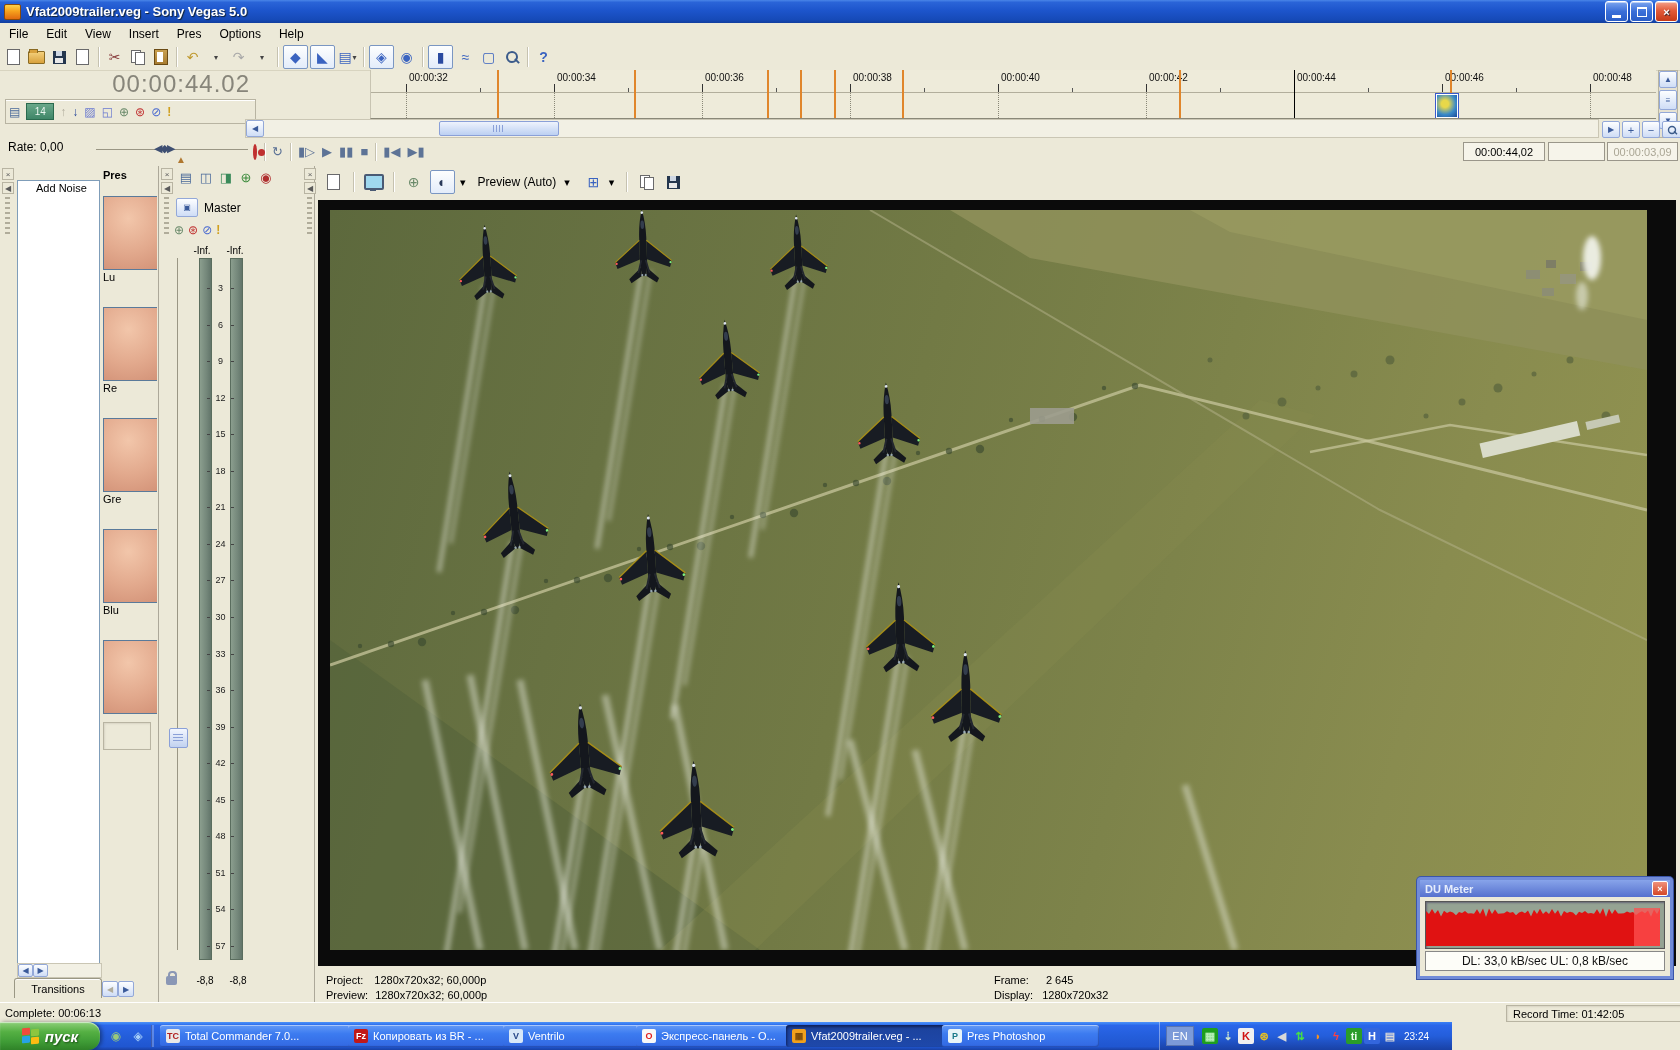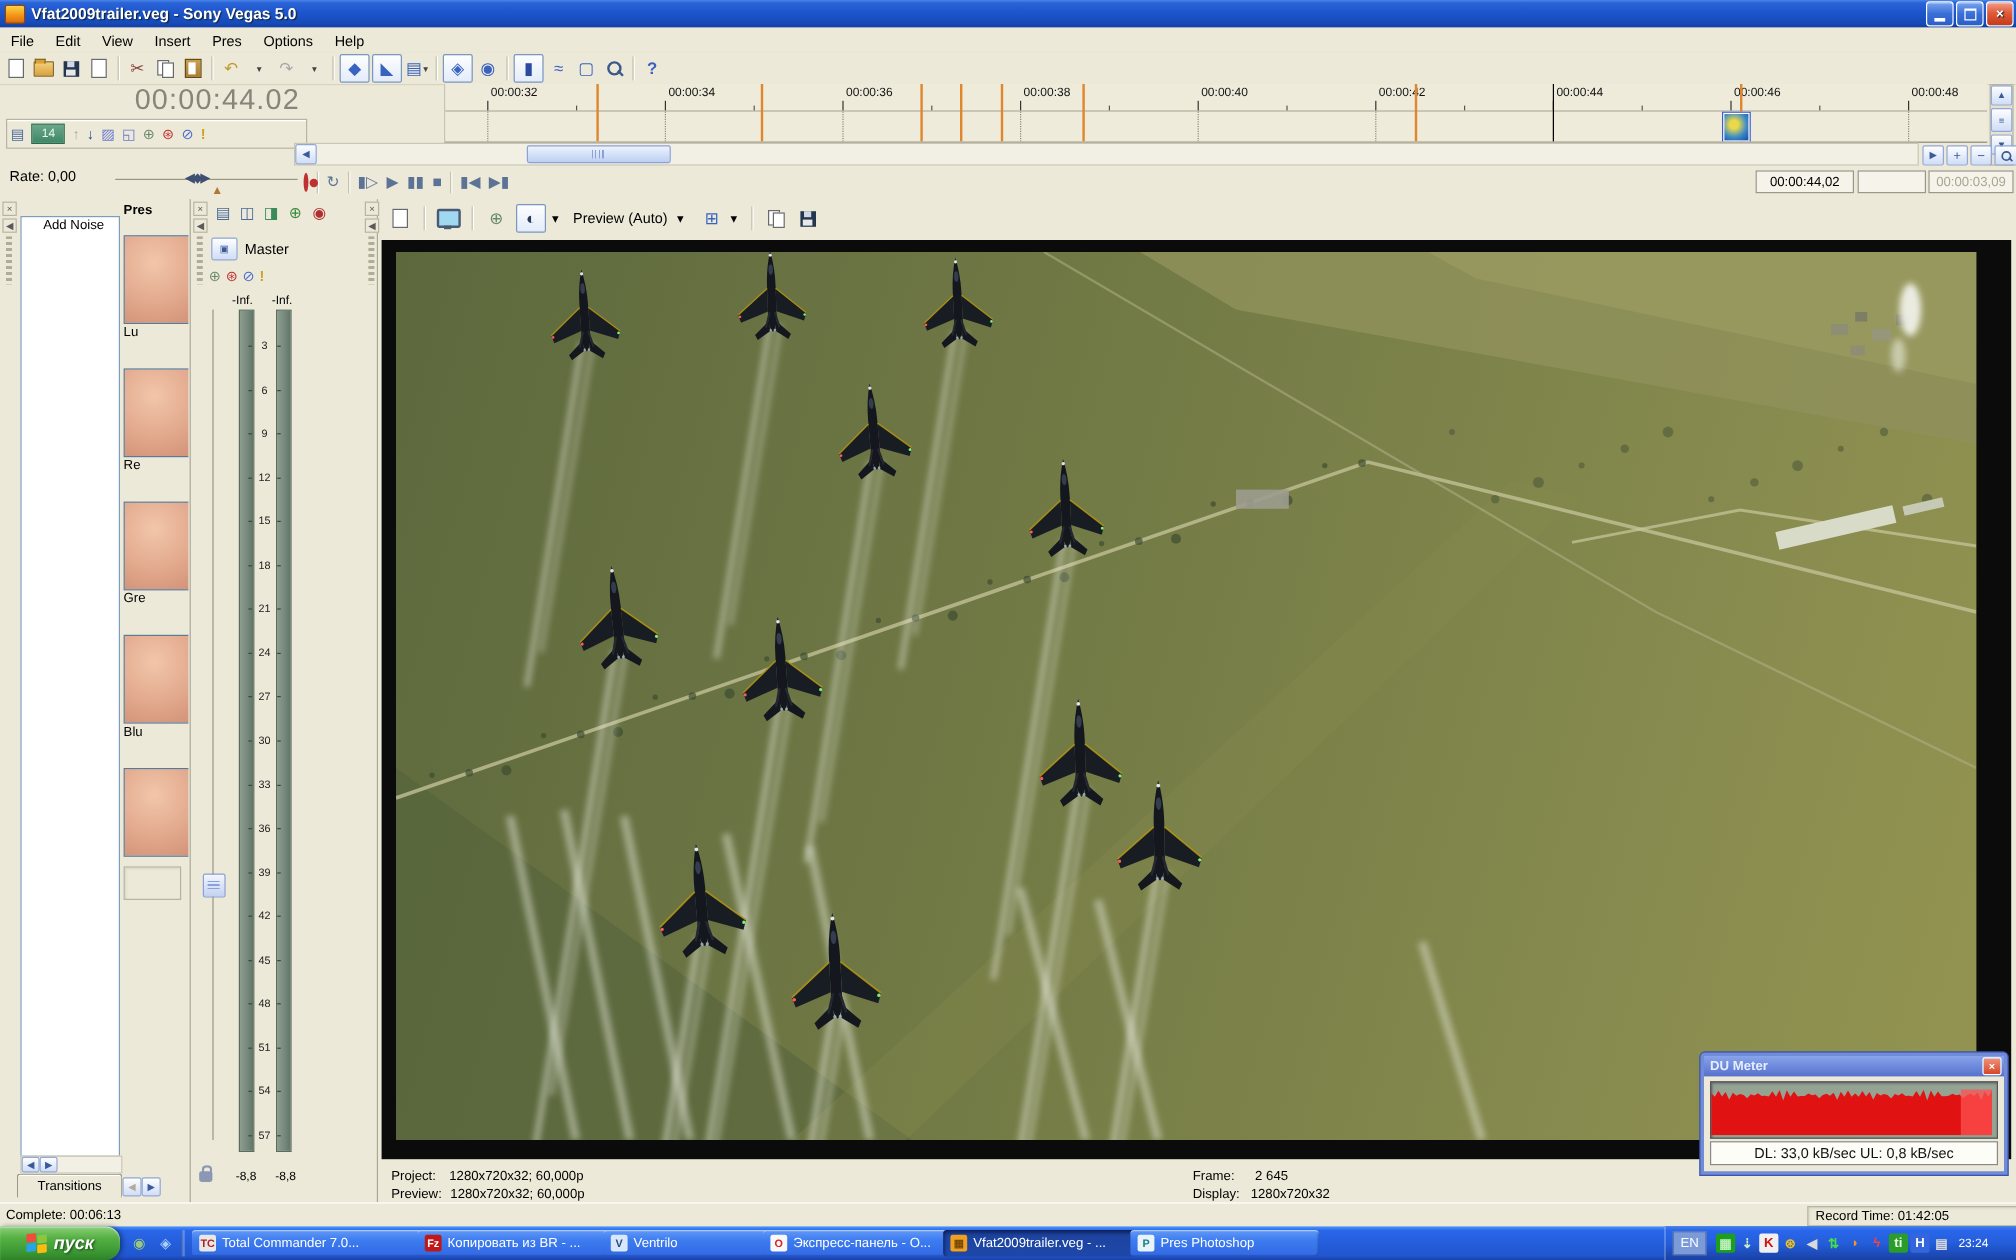--- a/index.html
+++ b/index.html
@@ -153,21 +153,21 @@
   #du-title{height:17px;background:linear-gradient(180deg,rgba(130,160,235,.95),rgba(70,100,205,.9));
     display:flex;align-items:center;color:#e6edfc;font-weight:bold;font-size:11px;padding-left:5px}
   #du-close{margin-left:auto;margin-right:2px;width:14px;height:13px;border-radius:2px;background:linear-gradient(#f0907a,#d44828);
     border:1px solid #fff;color:#fff;font-size:9px;display:flex;align-items:center;justify-content:center}
   #du-graph{position:absolute;left:5px;top:21px;width:238px;height:46px;background:#95a393;border:1px solid #555;
     box-shadow:inset 1px 1px 2px #667}
   #du-info{position:absolute;left:5px;top:71px;width:238px;height:18px;background:#fdfdf8;border:1px solid #888;
     display:flex;align-items:center;justify-content:center;font-size:12px;color:#111}
 
   
-  #taskbar{position:absolute;left:0;top:1022px;width:1680px;height:28px;
+  #taskbar{position:absolute;left:0;top:1022px;width:1452px;height:28px;
     background:linear-gradient(180deg,#4f91f6 0%,#3a80f4 6%,#2a66ea 12%,#245edb 50%,#2056d0 88%,#1941a5 100%)}
   #startbtn{position:absolute;left:0;top:0;width:100px;height:28px;border-radius:0 12px 12px 0;
     background:linear-gradient(180deg,#8ed07a 0%,#55b043 35%,#3f9c36 70%,#2f8228 100%);
     box-shadow:2px 0 4px rgba(0,0,0,.4),inset 0 1px 1px rgba(255,255,255,.6);
     display:flex;align-items:center;justify-content:center;gap:5px;color:#fff;font-weight:bold;font-size:15px;
     font-style:italic;text-shadow:1px 1px 2px #1a4a14}
   .flag{position:relative;width:18px;height:16px}
   .flag i{position:absolute;width:8px;height:7px;border-radius:1px;transform:skewY(-6deg)}
   .flag .f1{left:0;top:0;background:#ef4c3c}.flag .f2{left:9px;top:1px;background:#8cc63f}
   .flag .f3{left:0;top:8px;background:#27a3e6}.flag .f4{left:9px;top:9px;background:#fbbc12}

